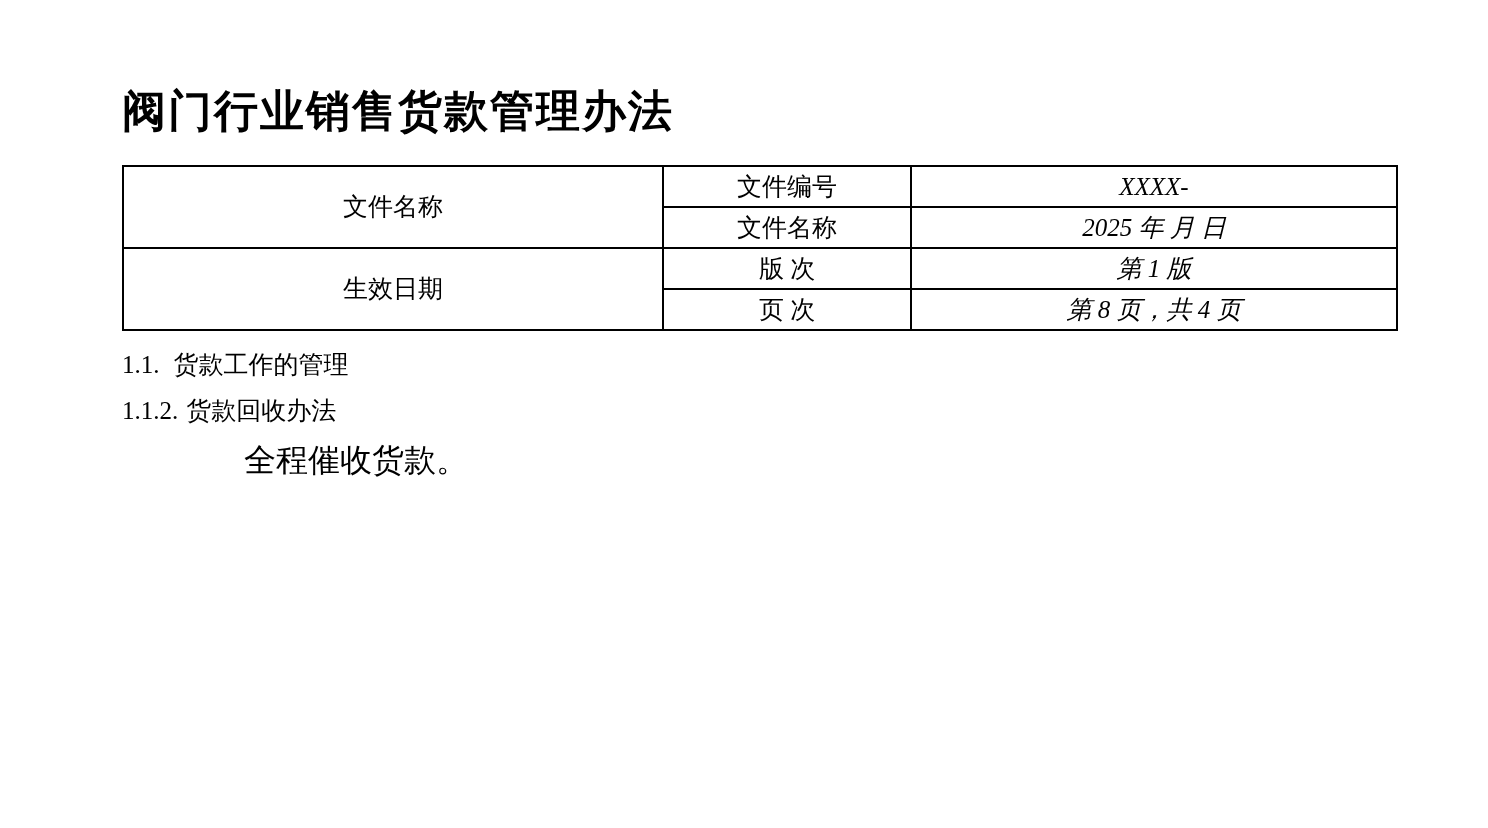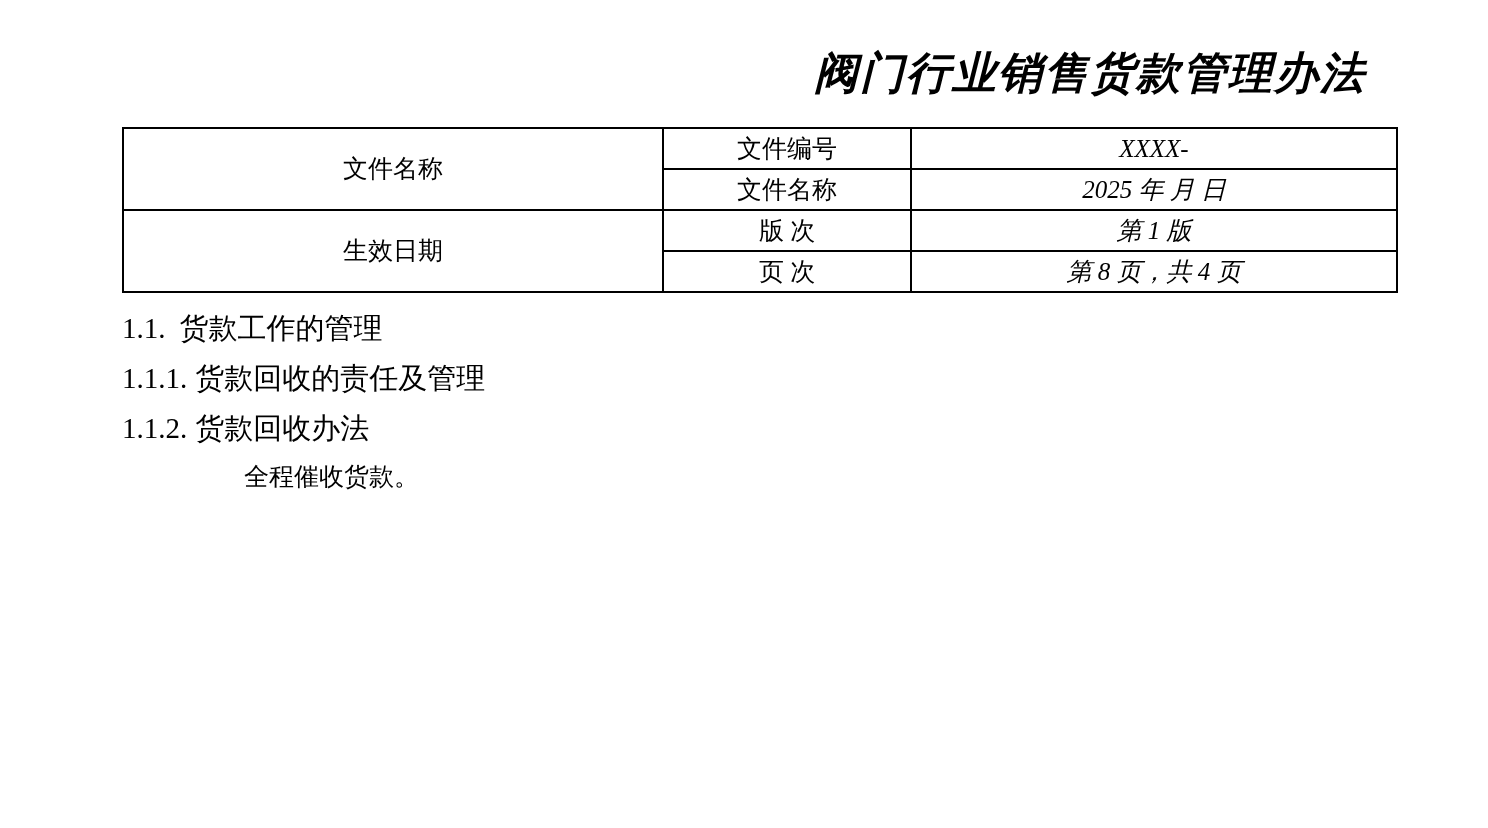--- a/index.html
+++ b/index.html
@@ -15,28 +15,27 @@
     overflow: hidden;
   }
   .page {
     position: relative;
     width: 1488px;
     height: 828px;
     box-sizing: border-box;
     padding: 0 122px;
   }
   .doc-title {
-    text-align: right;
+    text-align: left;
     font-size: 44px;
     font-weight: bold;
     letter-spacing: 2px;
     margin: 0;
-    padding-top: 48px;
+    padding-top: 86px;
     line-height: 1.2;
-    font-style: italic;
   }
   .header-table {
     width: 1244px;
     margin: 26px 0 0 0;
     border-collapse: collapse;
     table-layout: fixed;
   }
   .header-table td {
     border: 2px solid #000000;
     text-align: center;
@@ -46,31 +45,31 @@
     font-family: "Liberation Serif", "DejaVu Serif", serif;
   }
   .col-name { width: 530px; }
   .col-label { width: 238px; }
   .col-value { width: 476px; font-style: italic; }
   .body-text {
     margin: 0;
     padding: 0;
   }
   .para {
-    font-size: 29px;
+    font-size: 25px;
     line-height: 1.0;
     margin: 0;
     padding: 21px 0 0 0;
     white-space: nowrap;
   }
   .para .num {
     display: inline-block;
   }
   .para-indent {
-    font-size: 25px;
+    font-size: 32px;
     line-height: 1.0;
     margin: 0;
     padding: 21px 0 0 122px;
     white-space: nowrap;
   }
   .gap-1 { padding-left: 14px; }
   .gap-2 { padding-left: 8px; }
 </style>
 </head>
 <body>
@@ -101,23 +100,20 @@
       </tr>
     </tbody>
   </table>
 
   <div class="body-text">
 
     <p class="para">
       <span class="num">1.1.</span><span class="gap-1">货款工作的管理</span>
     </p>
 
-    <p class="para">
-      <span class="num">1.1.1.</span><span class="gap-2">货款回收的责任及管理</span>
-    </p>
 
 
 
     <p class="para">
       <span class="num">1.1.2.</span><span class="gap-2">货款回收办法</span>
     </p>
 
 
     <p class="para-indent">全程催收货款。</p>
 

